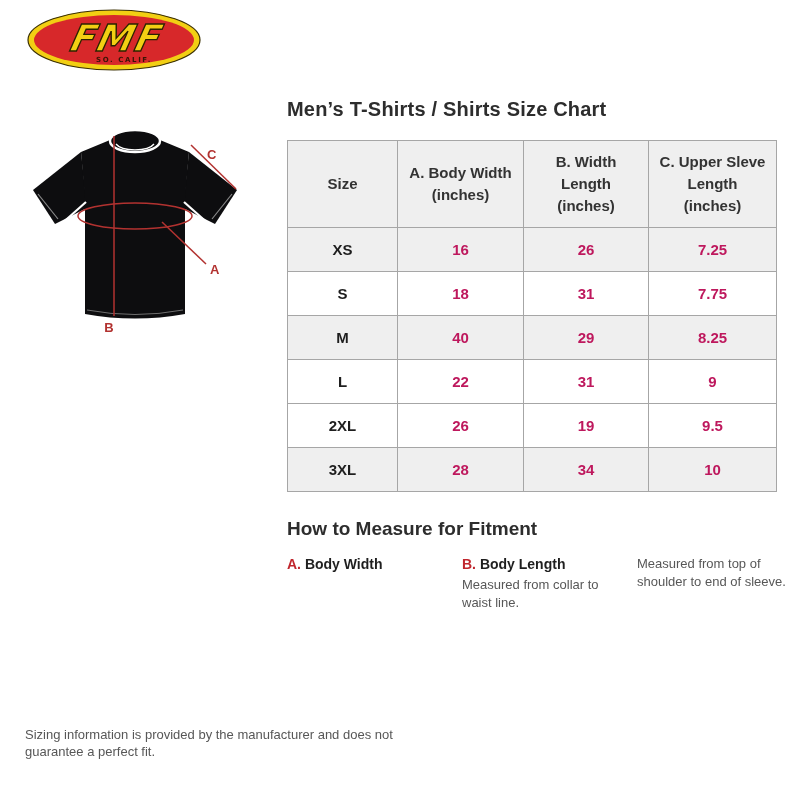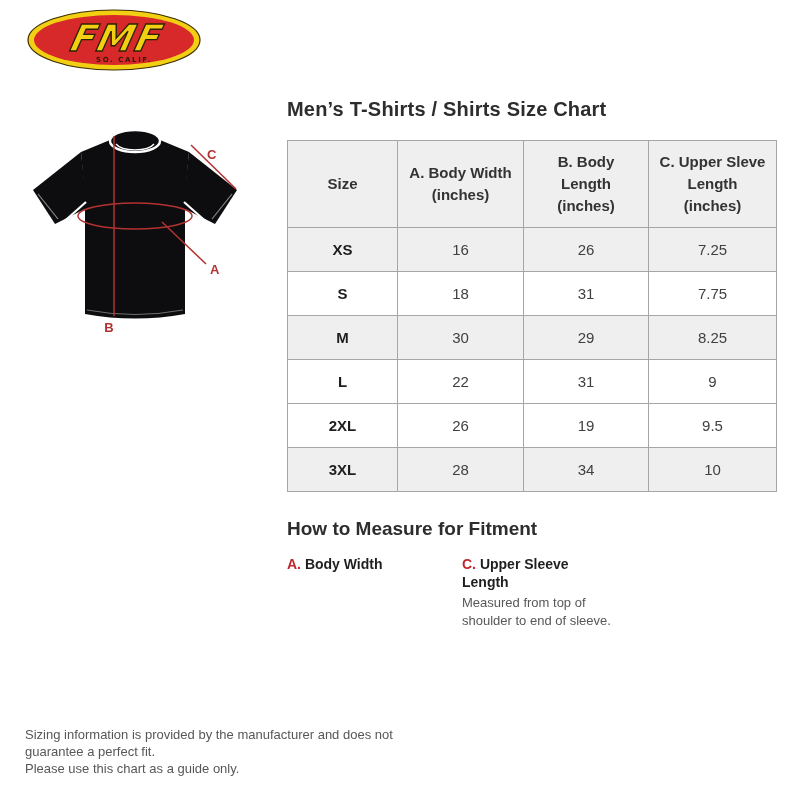--- a/index.html
+++ b/index.html
@@ -22,21 +22,21 @@
   .size-table col.c-a { width: 126px; }
   .size-table col.c-b { width: 125px; }
   .size-table col.c-c { width: 128px; }
   .size-table th, .size-table td {
     border: 1px solid #a6a6a6; text-align: center; vertical-align: middle;
   }
   .size-table th {
     background: #efefef; color: #333; font-size: 15px; font-weight: 700;
     height: 87px; white-space: pre-line; line-height: 1.45; padding: 4px 6px;
   }
-  .size-table td { height: 44px; font-size: 15px; color: #404040; background: #fff; }
+  .size-table td { height: 44px; font-size: 15px; color: #be185d; background: #fff; font-weight: bold; }
   .size-table td.size-cell { font-weight: 700; color: #1e1e1e; text-align: center; }
   .size-table tr.alt td { background: #efefef; }
 
   h2.measure-title { font-size: 19px; font-weight: 700; color: #2d2d2d; margin-top: 26px; }
   .measure-grid { display: grid; grid-template-columns: 152px 152px 161px; column-gap: 23px; margin-top: 15px; }
   .measure-item .m-title { font-size: 14px; font-weight: 700; color: #1f1f1f; line-height: 1.3; margin-bottom: 3px; }
   .measure-item .m-letter { color: #c0262d; }
   .measure-item .m-desc { font-size: 13px; color: #575757; line-height: 1.35; }
 
   footer.disclaimer { position: absolute; left: 25px; top: 727px; width: 400px; }
@@ -95,21 +95,21 @@
           <col class="c-size">
           <col class="c-a">
           <col class="c-b">
           <col class="c-c">
         </colgroup>
       <thead>
         <tr>
           <th>Size</th>
           <th>A. Body Width
 (inches)</th>
-          <th>B. Body
+          <th>B. Width
 Length
 (inches)</th>
           <th>C. Upper Sleve
 Length
 (inches)</th>
         </tr>
       </thead>
       <tbody>
         <tr class="alt">
           <td class="size-cell">XS</td>
@@ -118,21 +118,21 @@
           <td>7.25</td>
         </tr>
         <tr>
           <td class="size-cell">S</td>
           <td>18</td>
           <td>31</td>
           <td>7.75</td>
         </tr>
         <tr class="alt">
           <td class="size-cell">M</td>
-          <td>30</td>
+          <td>40</td>
           <td>29</td>
           <td>8.25</td>
         </tr>
         <tr>
           <td class="size-cell">L</td>
           <td>22</td>
           <td>31</td>
           <td>9</td>
         </tr>
         <tr>
@@ -150,25 +150,27 @@
       </tbody>
     </table>
 
     <h2 class="measure-title">How to Measure for Fitment</h2>
 
     <div class="measure-grid">
       <div class="measure-item">
         <div class="m-title"><span class="m-letter">A.</span><span> Body Width</span></div>
       </div>
       <div class="measure-item">
-        <div class="m-title"><span class="m-letter">C.</span><span> Upper Sleeve Length</span></div>
+        <div class="m-title"><span class="m-letter">B.</span><span> Body Length</span></div>
+        <div class="m-desc">Measured from collar to waist line.</div>
+      </div>
+      <div class="measure-item">
         <div class="m-desc">Measured from top of shoulder to end of sleeve.</div>
       </div>
     </div>
   </div>
 
   <footer class="disclaimer">
     <p>Sizing information is provided by the manufacturer and does not
 guarantee a perfect fit.</p>
-    <p>Please use this chart as a guide only.</p>
   </footer>
 
 </div>
 
 </body></html>

